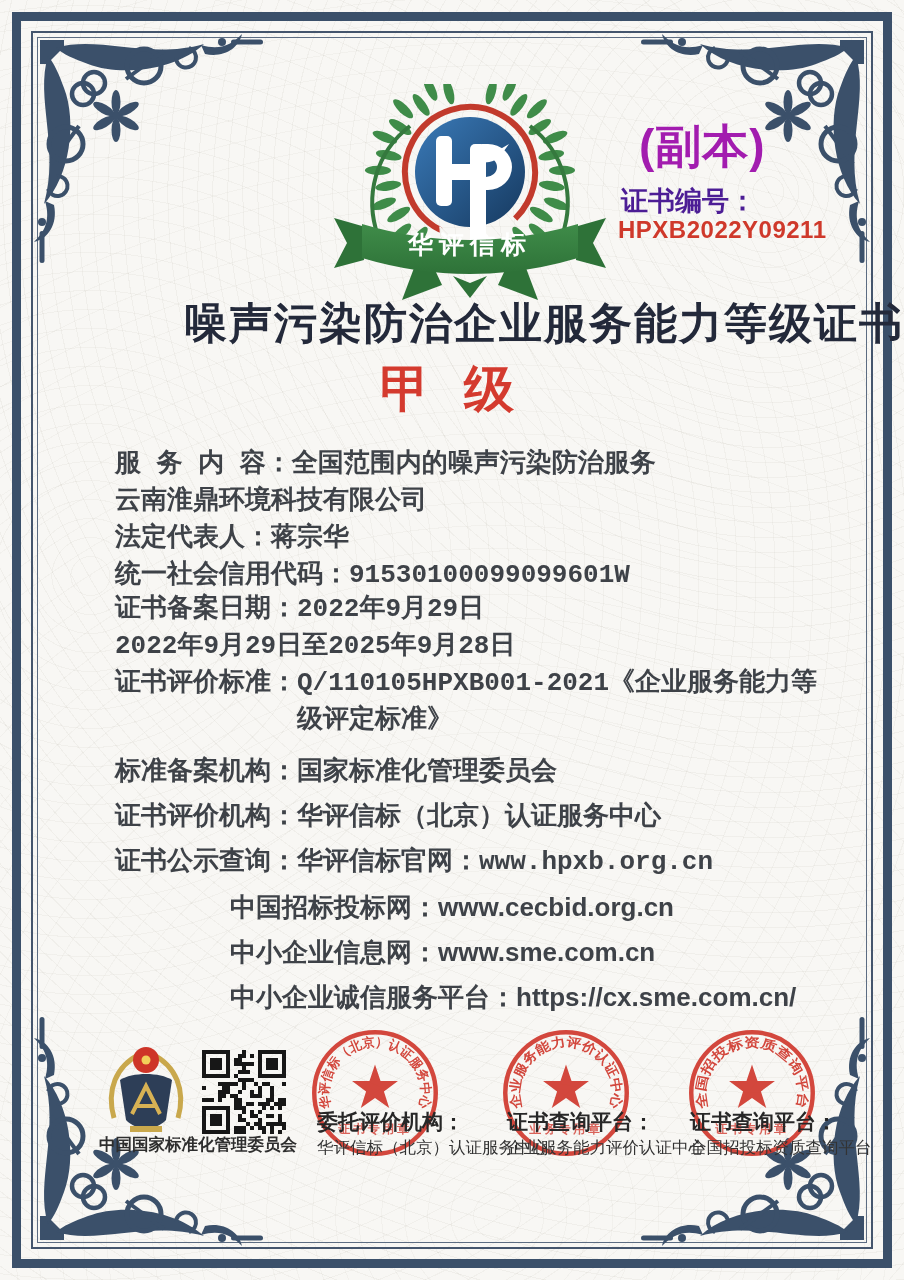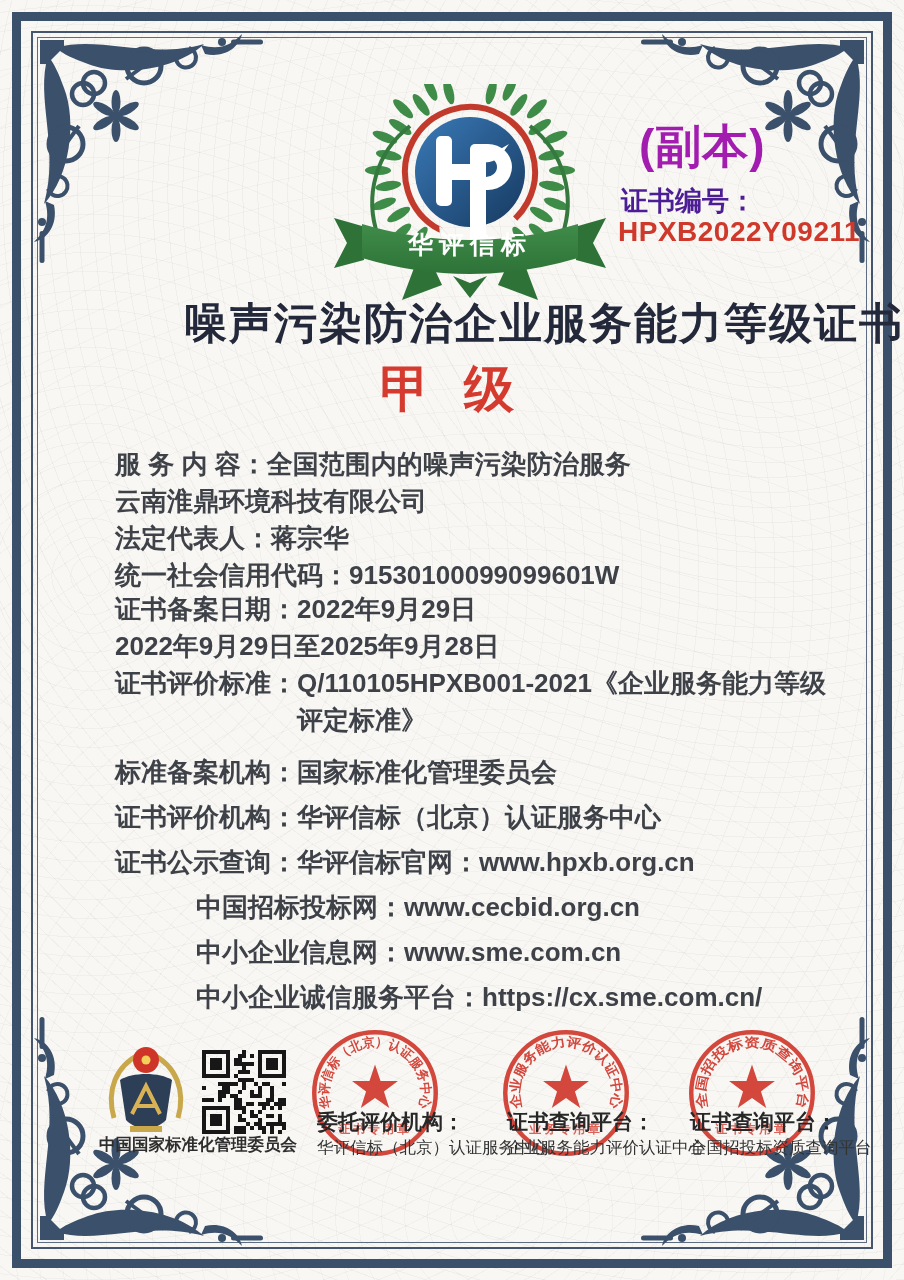--- a/index.html
+++ b/index.html
@@ -18,34 +18,34 @@
   .corner{position:absolute;width:240px;height:240px;color:#3b506a;}
   .corner svg{display:block;width:100%;height:100%;}
   .c-tl{left:26px;top:26px;}
   .c-tr{right:26px;top:26px;transform:scaleX(-1);}
   .c-bl{left:26px;bottom:26px;transform:scaleY(-1);}
   .c-br{right:26px;bottom:26px;transform:scale(-1,-1);}
   
   .logo{position:absolute;left:322px;top:84px;width:296px;height:224px;}
   .copy-label{position:absolute;left:611px;top:116px;font-size:46px;font-weight:700;color:#a21caf;letter-spacing:1px;margin-left:28px;}
   .certno-label{position:absolute;left:621px;top:183px;font-size:27px;font-weight:700;color:#4c1d95;}
-  .certno-value{position:absolute;left:618px;top:216px;font-size:28px;font-weight:700;color:#cf392b;letter-spacing:.5px;}
+  .certno-value{position:absolute;left:618px;top:216px;font-size:24px;font-weight:700;color:#cf392b;letter-spacing:.5px;}
   
   .title{position:absolute;left:0;right:0;top:295px;text-align:right;font-size:43px;font-weight:700;color:#23293a;letter-spacing:2px;}
   .grade{position:absolute;left:0;right:0;top:356px;text-align:center;font-size:50px;font-weight:700;color:#d43a2e;letter-spacing:10px;}
   
   .blk{position:absolute;left:115px;color:#3e4248;font-size:26px;font-weight:700;}
-  .blk .row{display:flex;line-height:37px;}
+  .blk .row{display:flex;line-height:37px;font-family:Liberation Mono, monospace;}
   .blk .lbl{white-space:nowrap;}
   .blk .val{width:540px;}
   .blk-company{top:446px;}
   .blk-cert{top:591px;}
   .blk-agency{top:750px;}
   .blk-agency .row{line-height:45px;}
-  .blk-agency .extra{line-height:45px;margin-left:81px;white-space:nowrap;}
+  .blk-agency .extra{line-height:45px;margin-left:115px;white-space:nowrap;}
   
   .emblem{position:absolute;left:100px;top:1040px;width:92px;height:96px;}
   .qr{position:absolute;left:202px;top:1050px;width:84px;height:84px;}
   .authority-caption{position:absolute;left:88px;top:1134px;width:220px;text-align:center;
     font-size:16.5px;font-weight:600;color:#2e2e2e;white-space:nowrap;}
   .seal-svg{position:absolute;width:134px;height:134px;top:1026px;z-index:1;opacity:.92;}
   .seal-label{position:absolute;z-index:2;font-size:21px;font-weight:700;color:#272727;white-space:nowrap;}
   .seal-org{position:absolute;z-index:2;font-size:16.5px;font-weight:500;color:#333;white-space:nowrap;}
 </style>
 </head>

